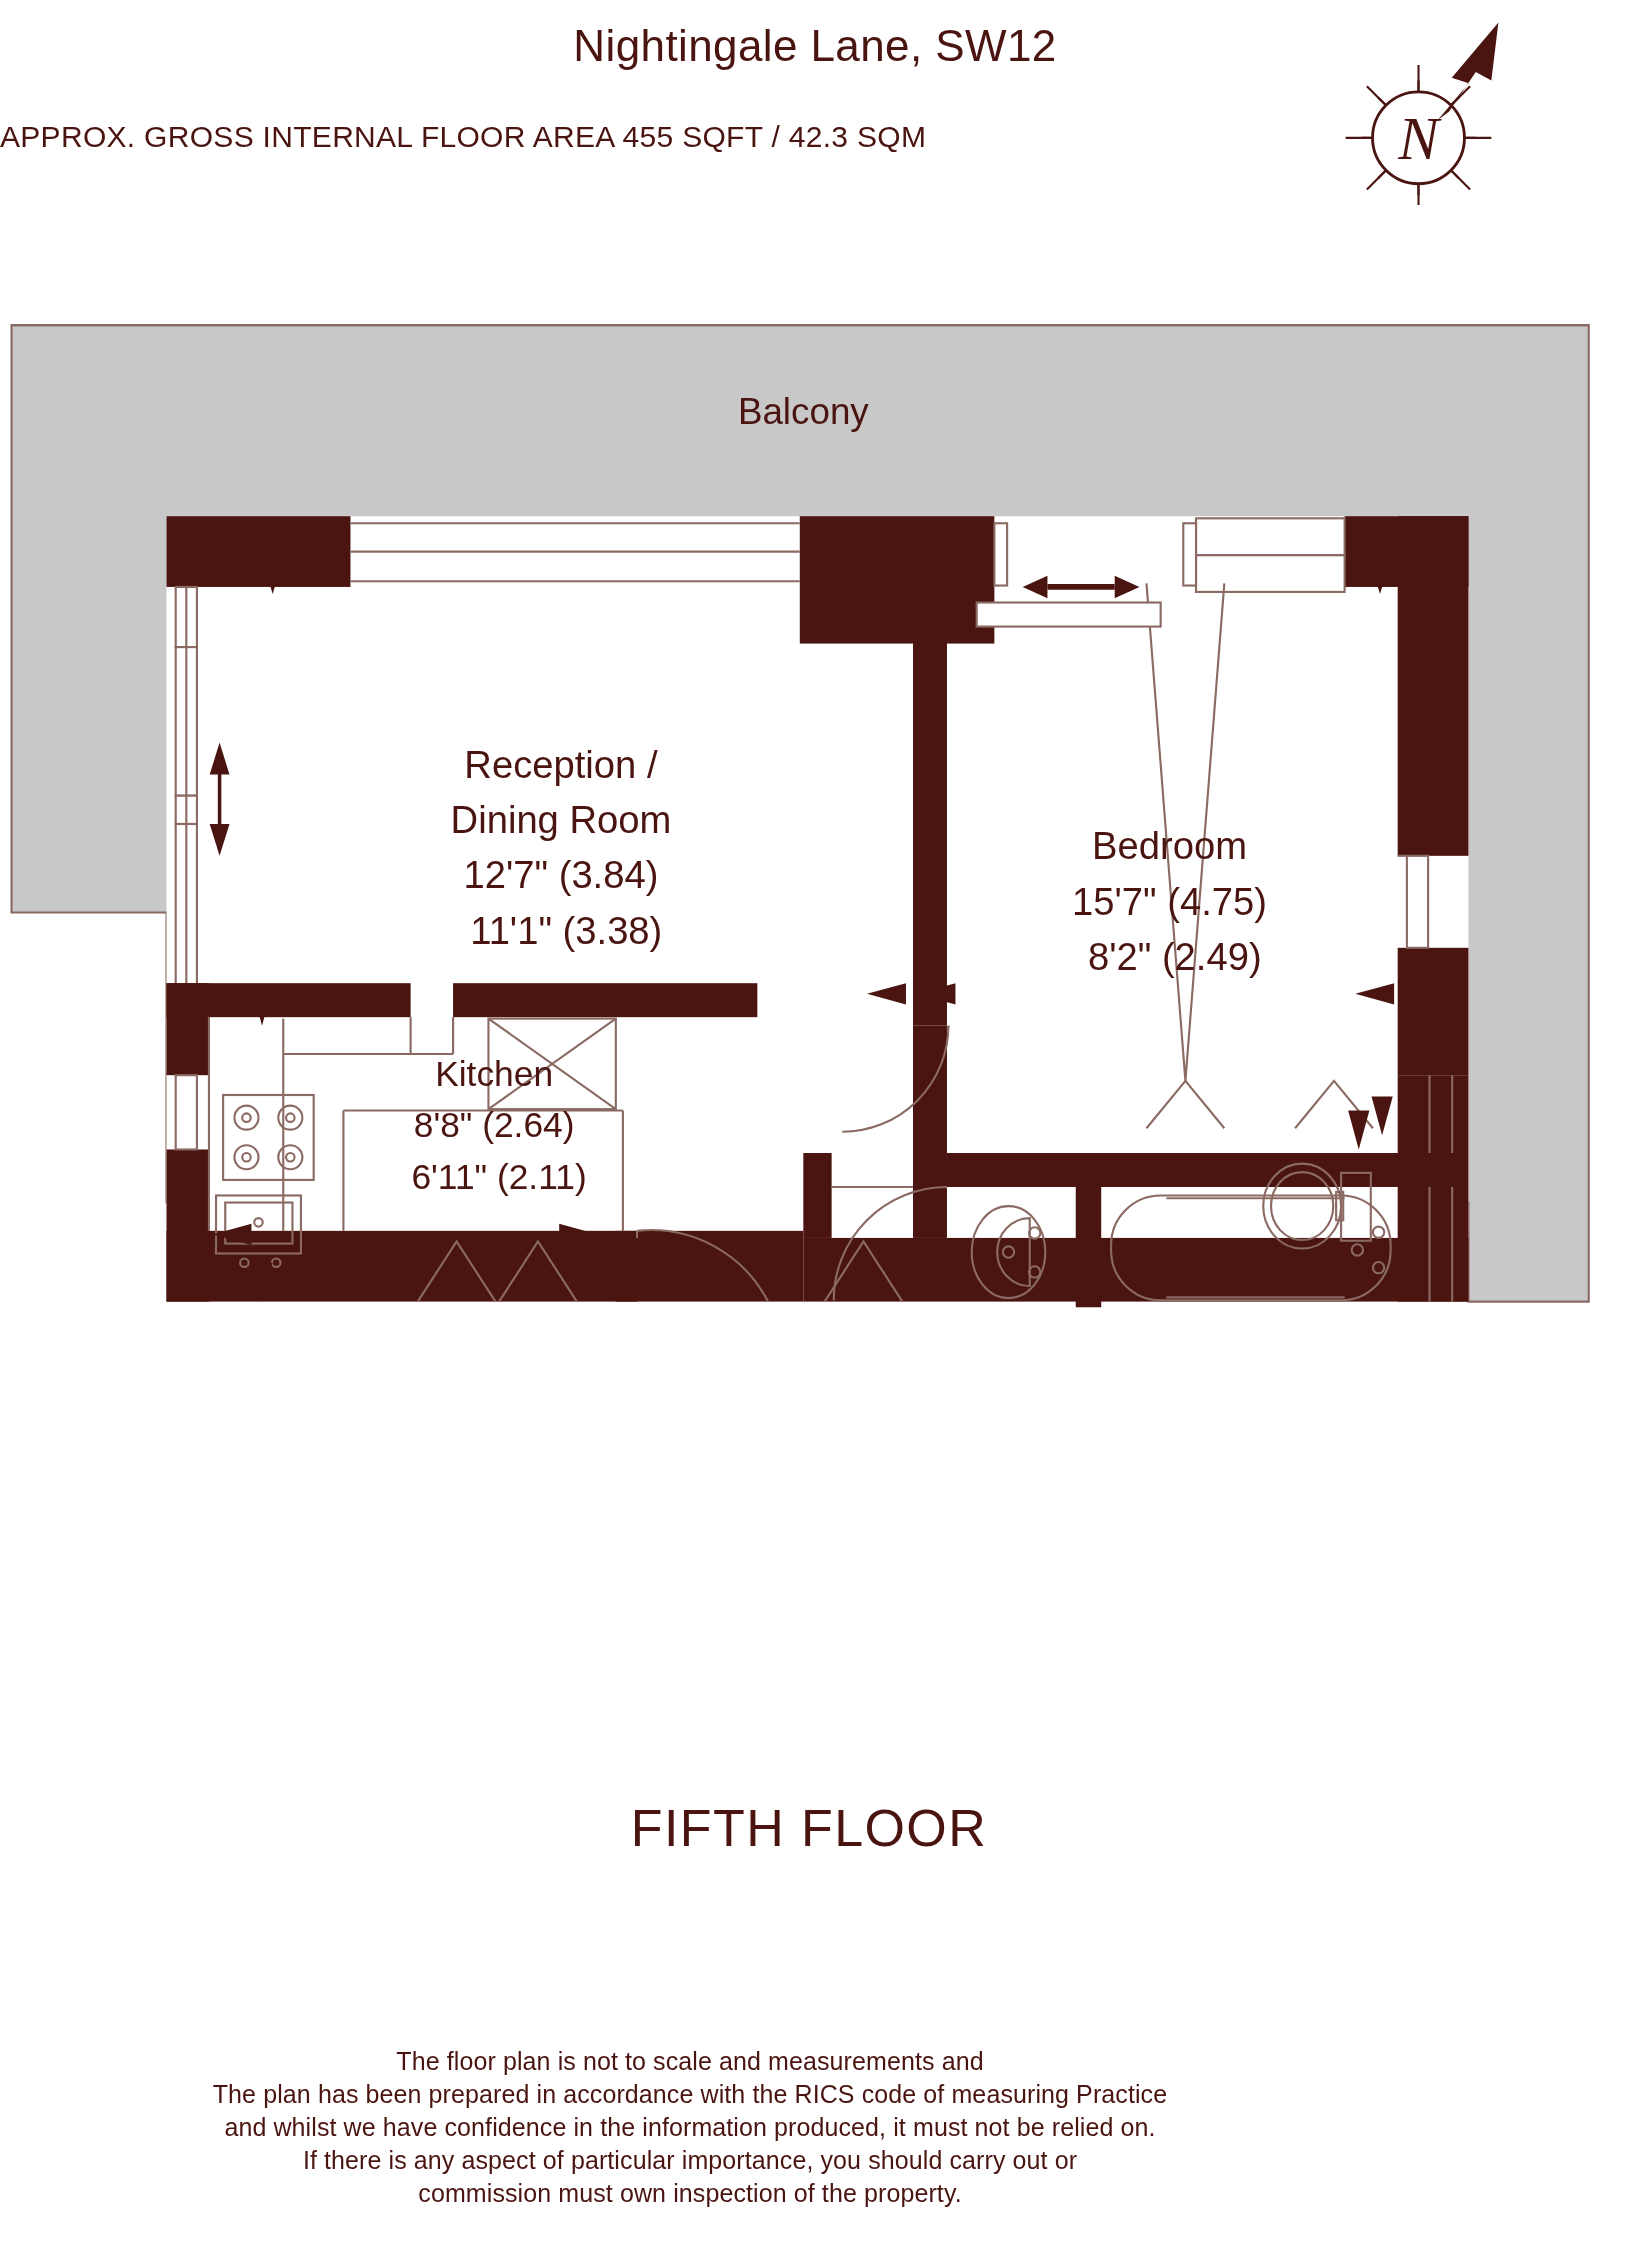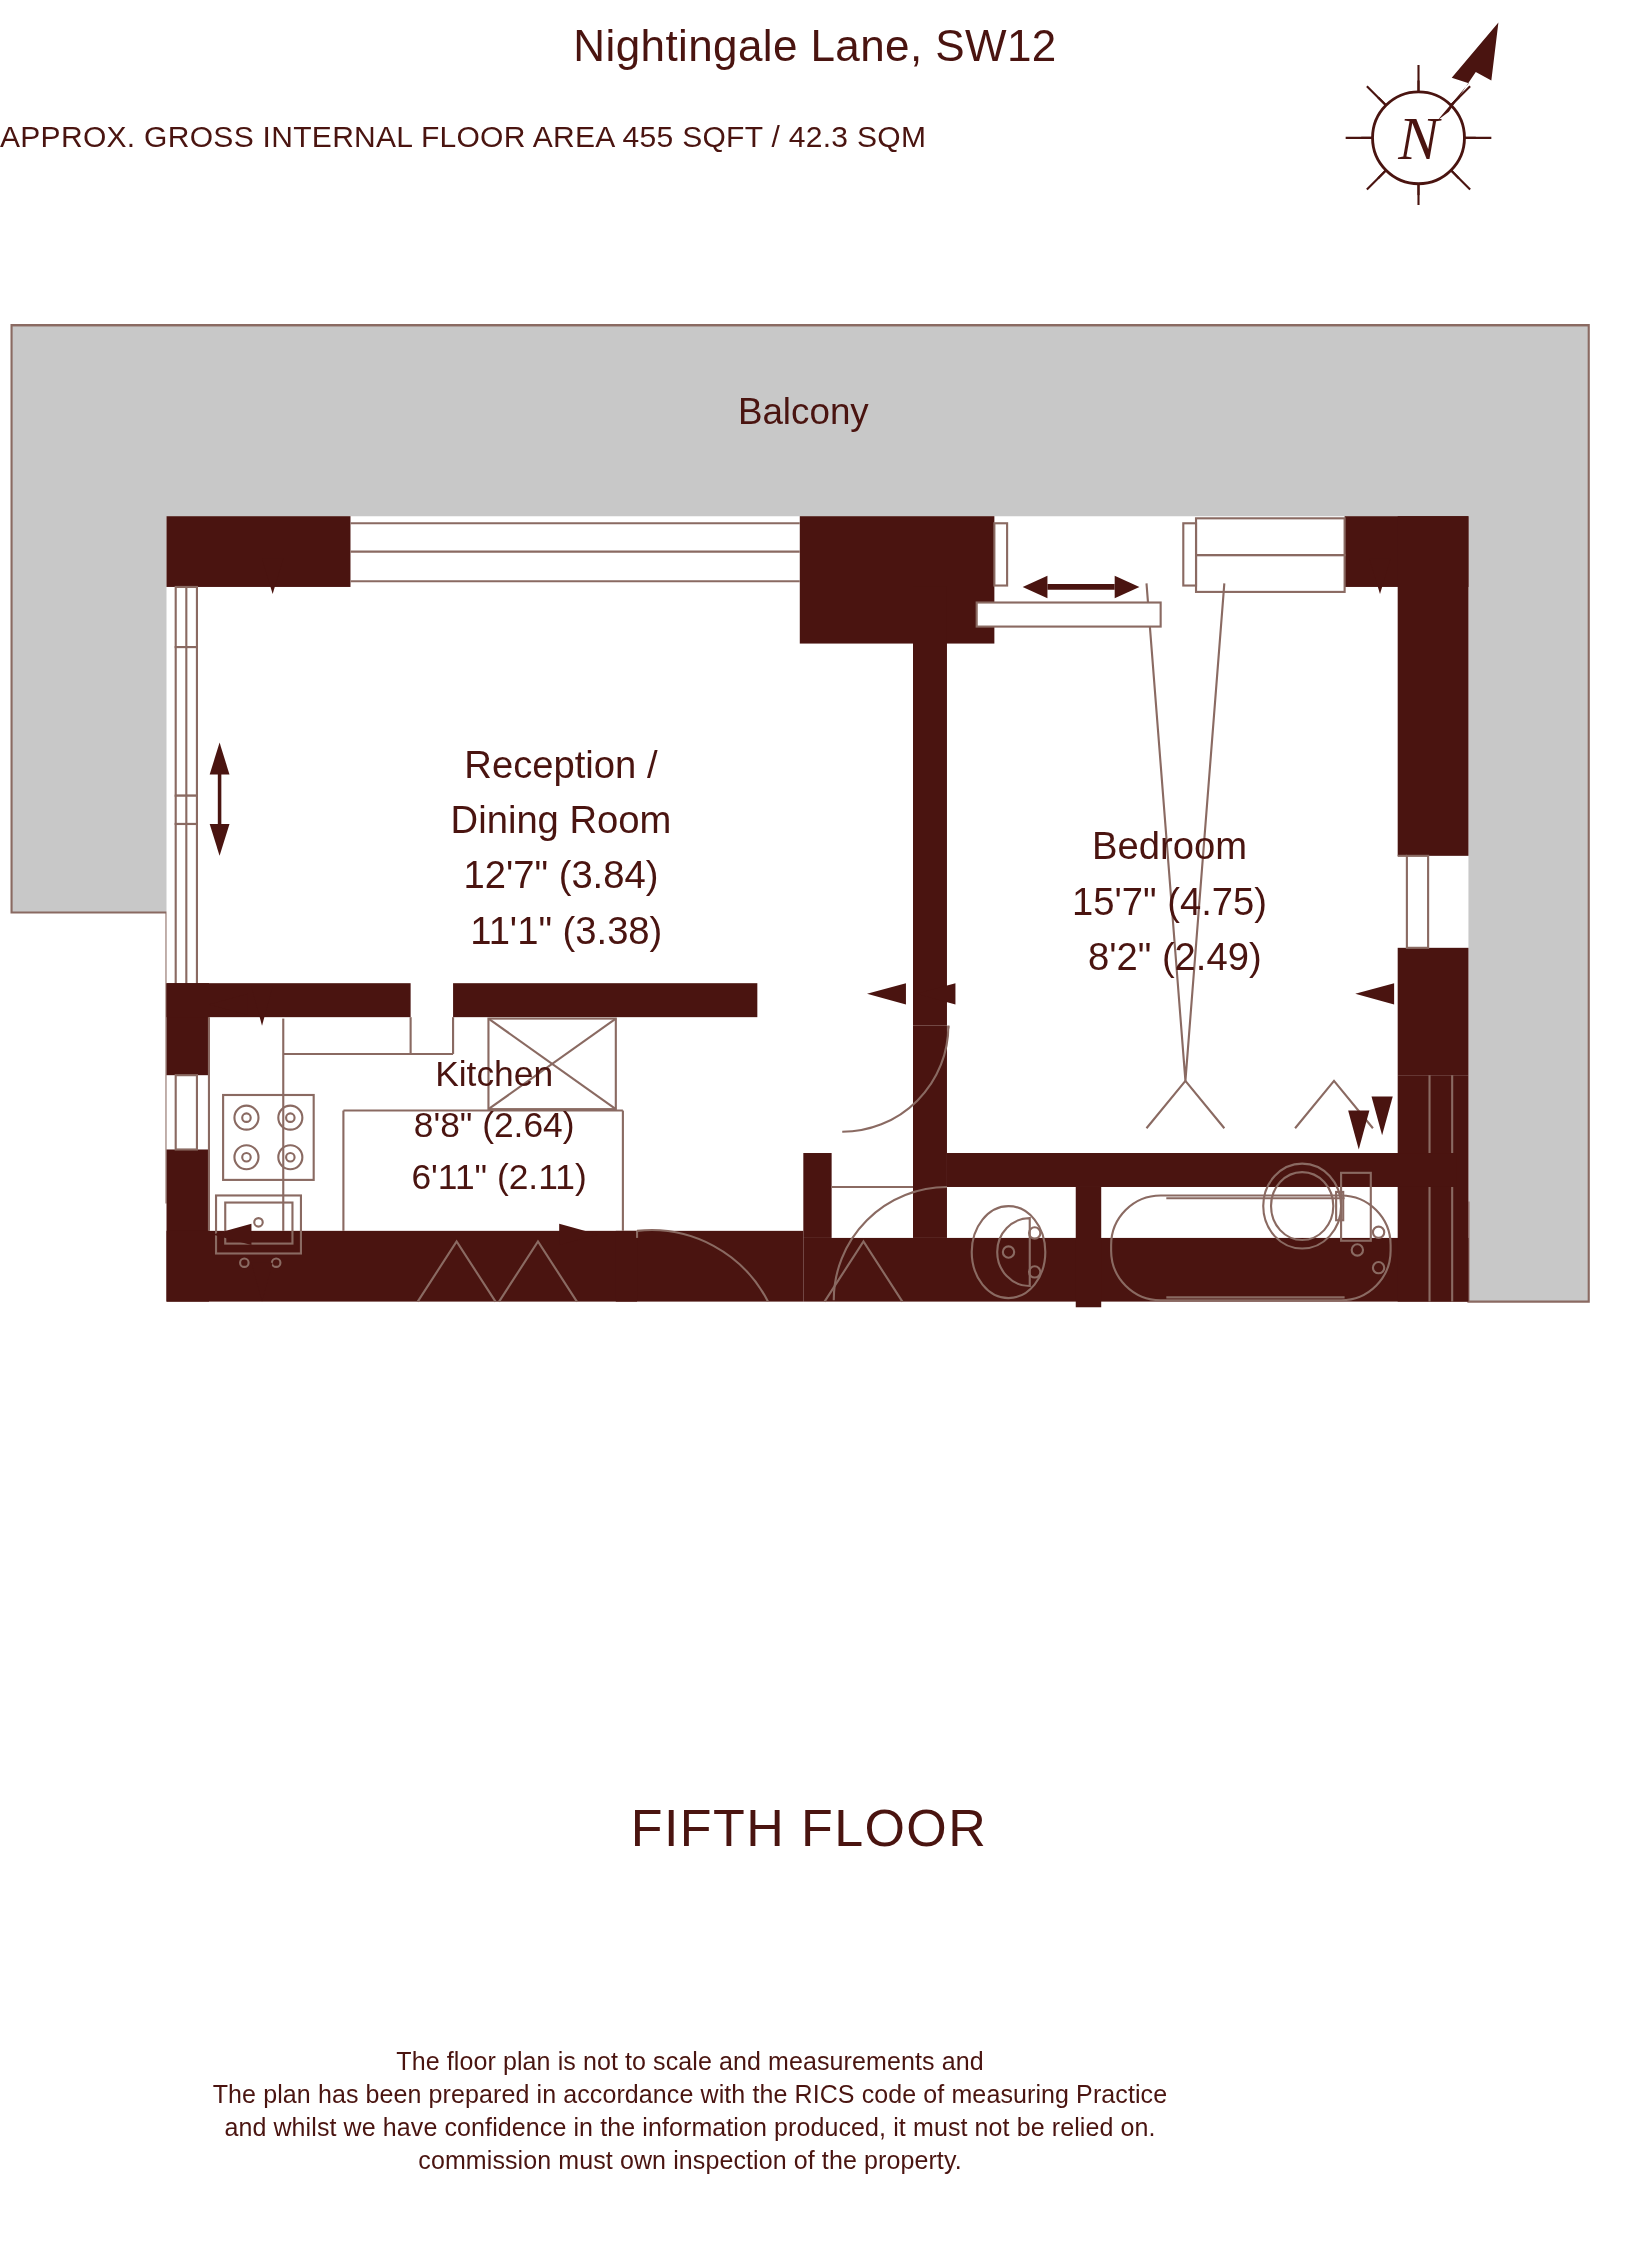--- a/index.html
+++ b/index.html
@@ -371,17 +371,18 @@
       <tspan x="705" y="1241">6'11" (2.11)</tspan>
     </text>
   </svg>
 
   <div class="floor-caption">FIFTH FLOOR</div>
 
   <div class="footer">
     <p>The floor plan is not to scale and measurements and</p>
     <p>The plan has been prepared in accordance with the RICS code of measuring Practice</p>
     <p>and whilst we have confidence in the information produced, it must not be relied on.</p>
+    <p>If there is any aspect of particular importance, you should carry out or</p>
     <p>commission must own inspection of the property.</p>
   </div>
 
 </div>
 
 
 </body></html>

